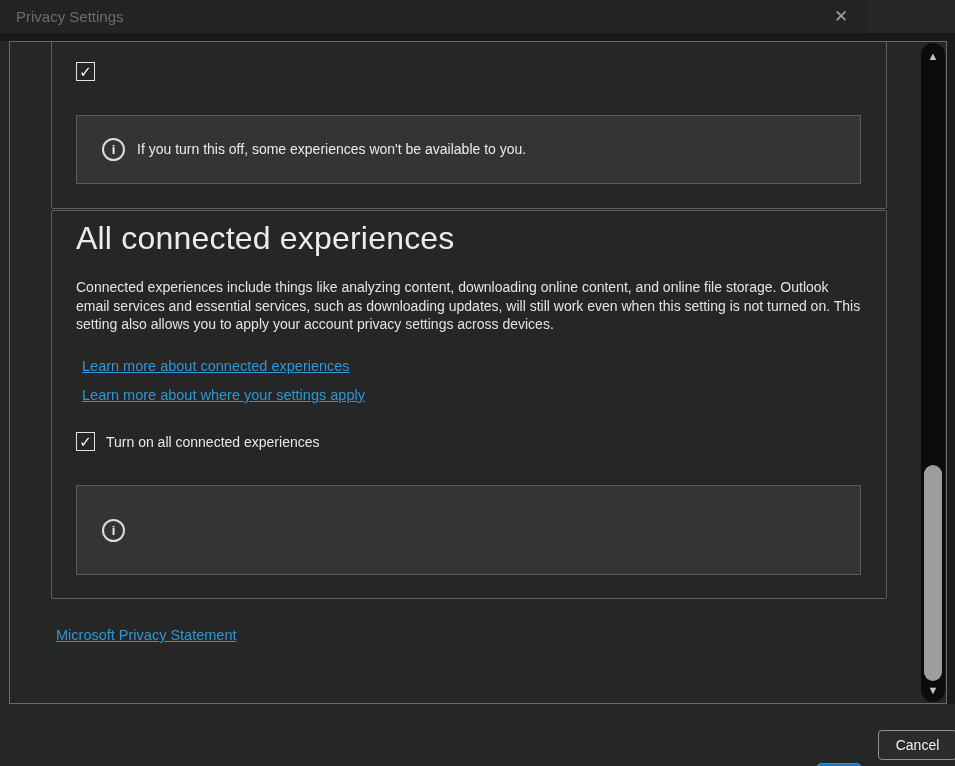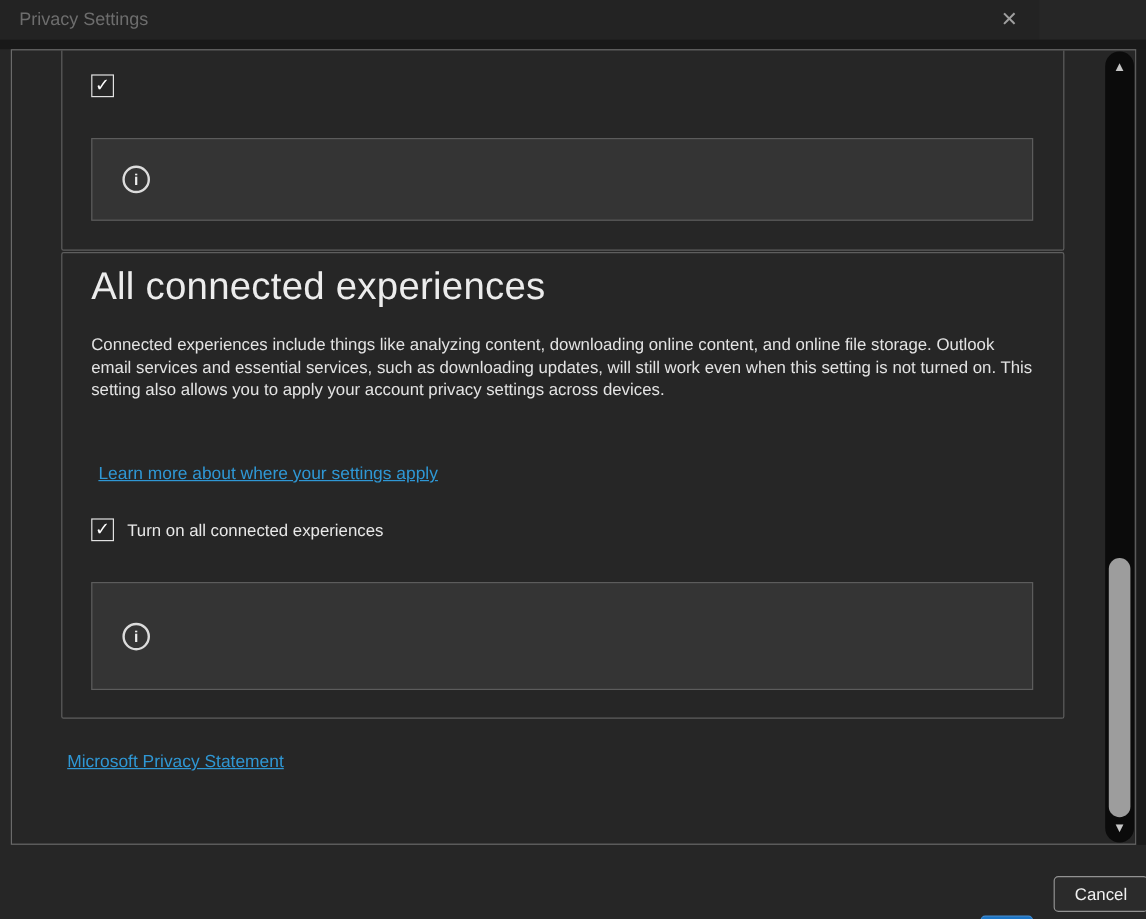--- a/index.html
+++ b/index.html
@@ -138,28 +138,30 @@
     <div class="section-box section-top"></div>
 
     <div class="checkbox-row checkbox-row-1">
       <div class="checkbox">
         <span class="checkmark">✓</span>
       </div>
     </div>
 
     <div class="info-box info-box-1">
       <span class="info-icon">i</span>
+      <span class="info-text">If you turn this off, some experiences won't be available to you.</span>
     </div>
 
     <div class="section-box section-connected"></div>
 
     <div class="section-heading">All connected experiences</div>
 
     <div class="section-desc">Connected experiences include things like analyzing content, downloading online content, and online file storage. Outlook email services and essential services, such as downloading updates, will still work even when this setting is not turned on. This setting also allows you to apply your account privacy settings across devices.</div>
 
+    <a class="link link-1">Learn more about connected experiences</a>
 
     <a class="link link-2">Learn more about where your settings apply</a>
 
     <div class="checkbox-row checkbox-row-2">
       <div class="checkbox">
         <span class="checkmark">✓</span>
       </div>
       <span class="checkbox-label">Turn on all connected experiences</span>
     </div>
 

